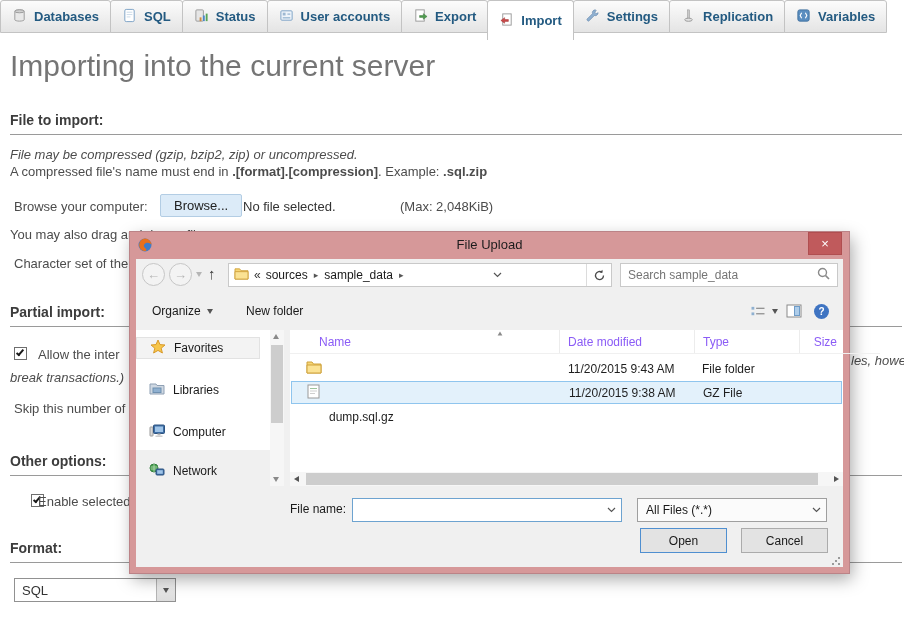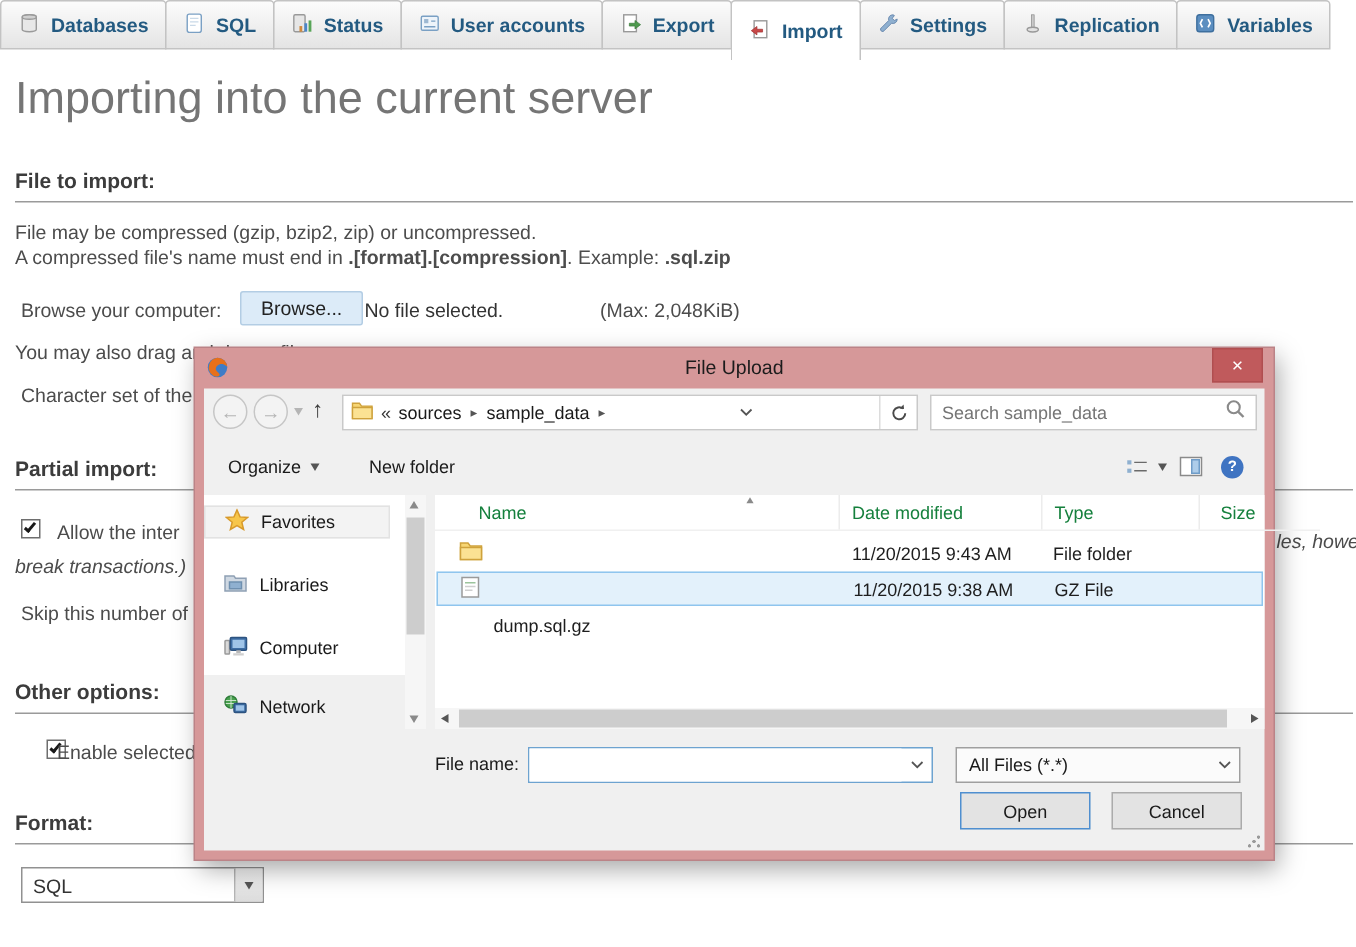--- a/index.html
+++ b/index.html
@@ -74,21 +74,21 @@
   #dtoolbar { left:0; top:36px; width:707px; height:34px; }
   .tool { font-size:12px; color:#1a1a1a; display:flex; align-items:center; gap:6px; cursor:pointer; }
   #sidebar { left:0; top:71px; width:134px; height:120px; background:#fff; }
   .side-item { position:absolute; left:0; width:124px; height:22px; display:flex;
     align-items:center; gap:8px; padding-left:13px; font-size:12px; color:#1a1a1a; cursor:pointer; }
   .side-item.sel { background:#f3f3f3; border:1px solid #e2e2e2; }
   #side-scroll { left:134px; top:71px; width:14px; height:156px; background:#f6f6f6; }
   #side-scroll .thumb { position:absolute; left:1px; top:15px; width:12px; height:78px; background:#cdcdcd; }
   #flist { left:154px; top:71px; width:553px; height:142px; background:#fff; }
   #fhead { position:absolute; left:0; top:0; width:590px; height:24px; display:flex;
-    font-size:12px; color:#15803d; border-bottom:1px solid #f0f0f0; }
+    font-size:12px; color:#8b5cf6; border-bottom:1px solid #f0f0f0; }
   #fhead .col { display:flex; align-items:center; border-right:1px solid #ececec; cursor:pointer; }
   .frow { position:absolute; left:1px; width:551px; height:23px; display:flex;
     align-items:center; font-size:12px; color:#1e1e1e; cursor:pointer; }
   .frow.sel { background:#e3f1fb; border:1px solid #8fc5ee; }
   .frow .icon { position:absolute; left:15px; }
   .frow .name { position:absolute; left:37px;margin-top:48px; }
   .frow .date { position:absolute; left:277px; }
   .frow .type { position:absolute; left:411px; }
   #hscroll { left:154px; top:213px; width:553px; height:14px; background:#f6f6f6;
     display:flex; align-items:center; }
@@ -184,21 +184,21 @@
           <path d="M6 5 4.5 8 6 11M10 5l1.5 3L10 11" stroke="#fff" fill="none" stroke-width="1.2"></path>
         </svg></span>
     <span>Variables</span>
   </div>
 </div>
 
 <div id="pma">
   <div class="abs h1">Importing into the current server</div>
 
   <div class="abs sect" style="top:71px;">File to import:</div>
-  <div class="abs txt" style="left:10px; top:106px;">File may be compressed (gzip, bzip2, zip) or uncompressed.</div>
+  <div class="abs txt" style="left:10px; top:106px;font-style:italic;">File may be compressed (gzip, bzip2, zip) or uncompressed.</div>
   <div class="abs txt" style="left:10px; top:123px;"><span>A compressed file's name must end in </span><span class="b">.[format].[compression]</span><span>. Example: </span><span class="b">.sql.zip</span></div>
 
   <div class="abs txt" style="left:14px; top:158px;">Browse your computer:</div>
   <div class="abs browse-btn">Browse...</div>
   <div class="abs txt" style="left:243px; top:158px; color:#333;">No file selected.</div>
   <div class="abs txt" style="left:400px; top:158px;">(Max: 2,048KiB)</div>
   <div class="abs txt" style="left:10px; top:186px;">You may also drag and drop a file on any page.</div>
   <div class="abs txt" style="left:14px; top:215px;">Character set of the</div>
 
   <div class="abs sect" style="top:263px;">Partial import:</div>

